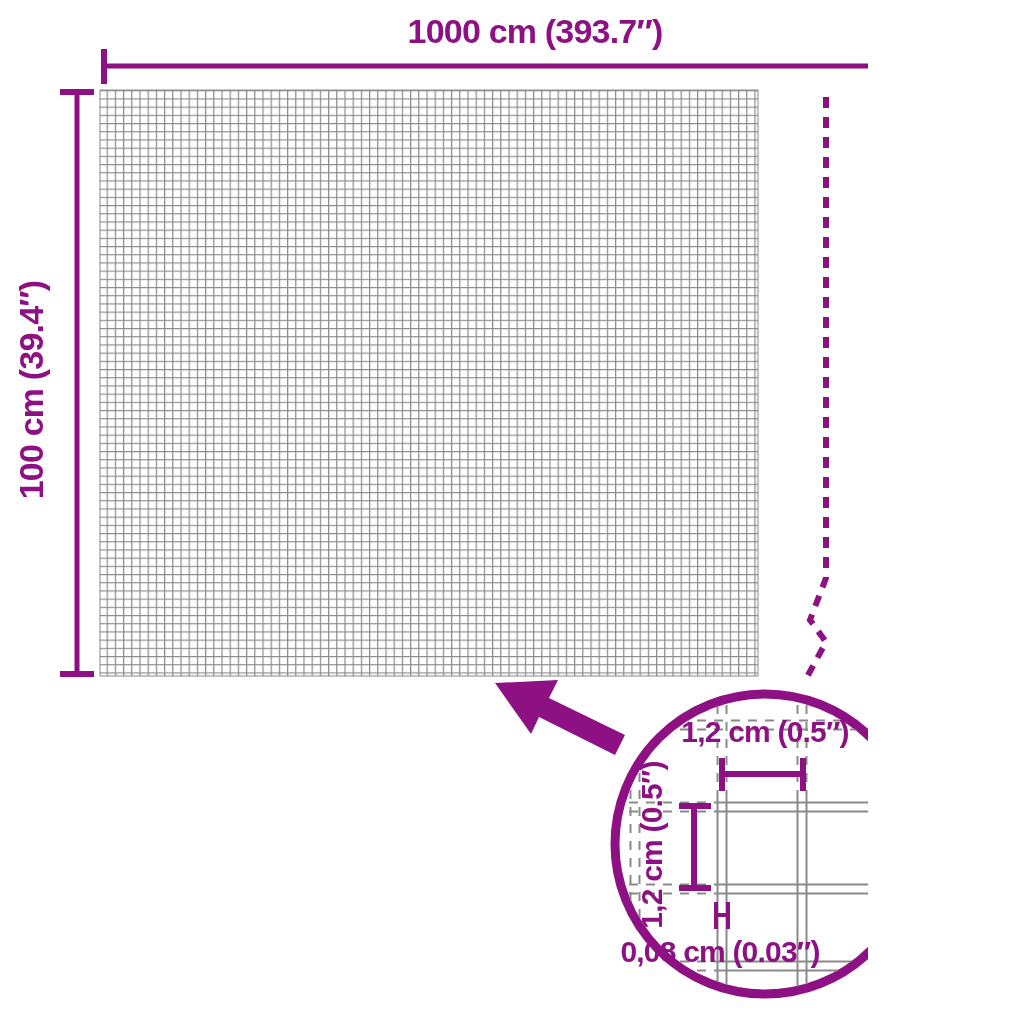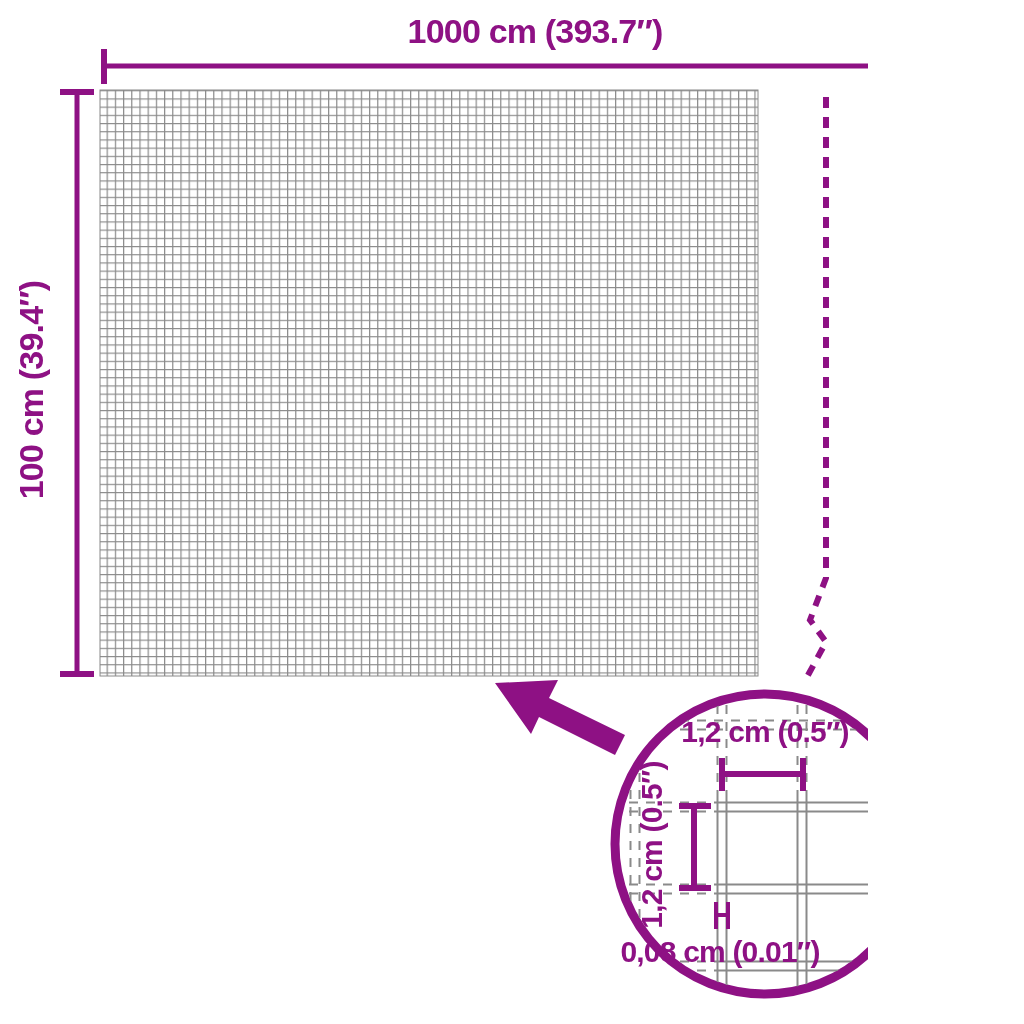--- a/index.html
+++ b/index.html
@@ -120,14 +120,14 @@
   </svg>
 
   <div class="label main ctr" style="left:535px;top:31px;">1000 cm (393.7″)</div>
 
   <div class="label main rot" style="left:31px;top:390px;">100 cm (39.4″)</div>
 
   <div class="label detail ctr" style="left:765px;top:732px;">1,2 cm (0.5″)</div>
 
   <div class="label detail rot" style="left:652px;top:845px;">1,2 cm (0.5″)</div>
 
-  <div class="label detail ctr" style="left:720px;top:952px;">0,08 cm (0.01″)</div>
+  <div class="label detail ctr" style="left:720px;top:952px;">0,08 cm (0.03″)</div>
 </div>
 
 </body></html>

